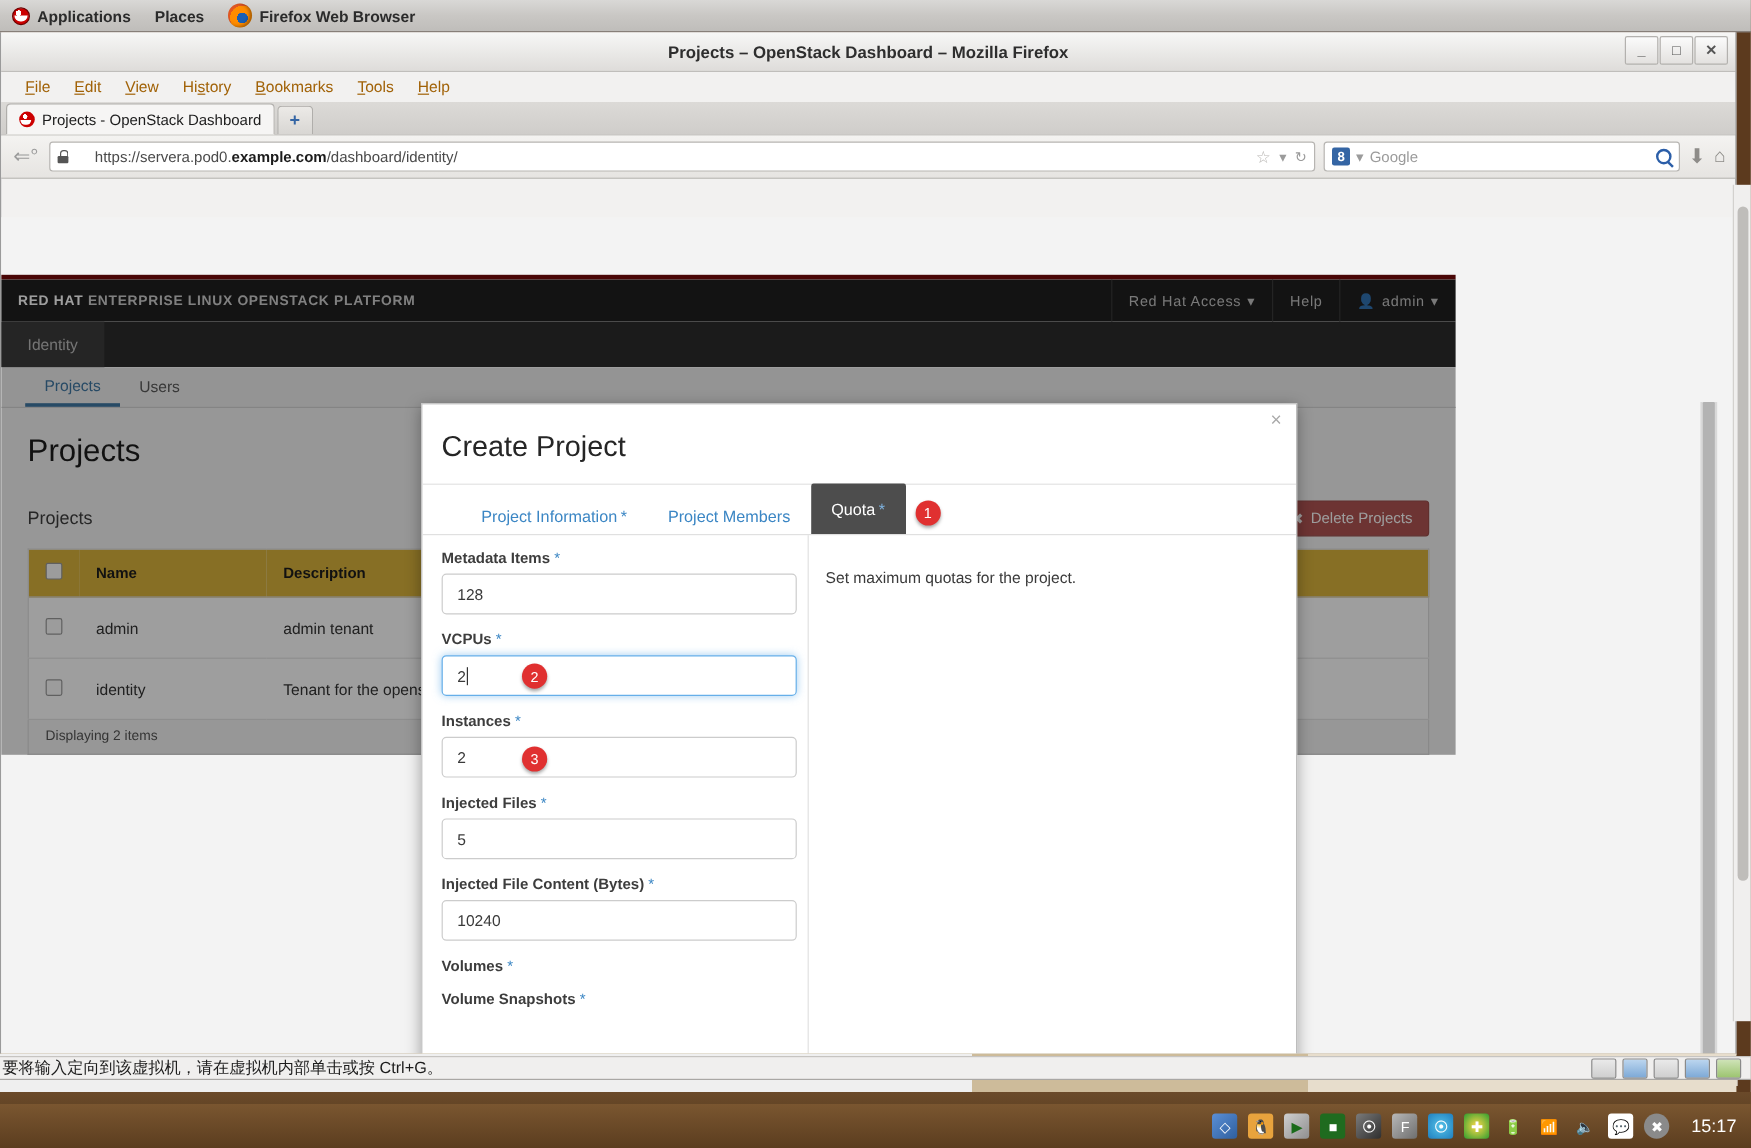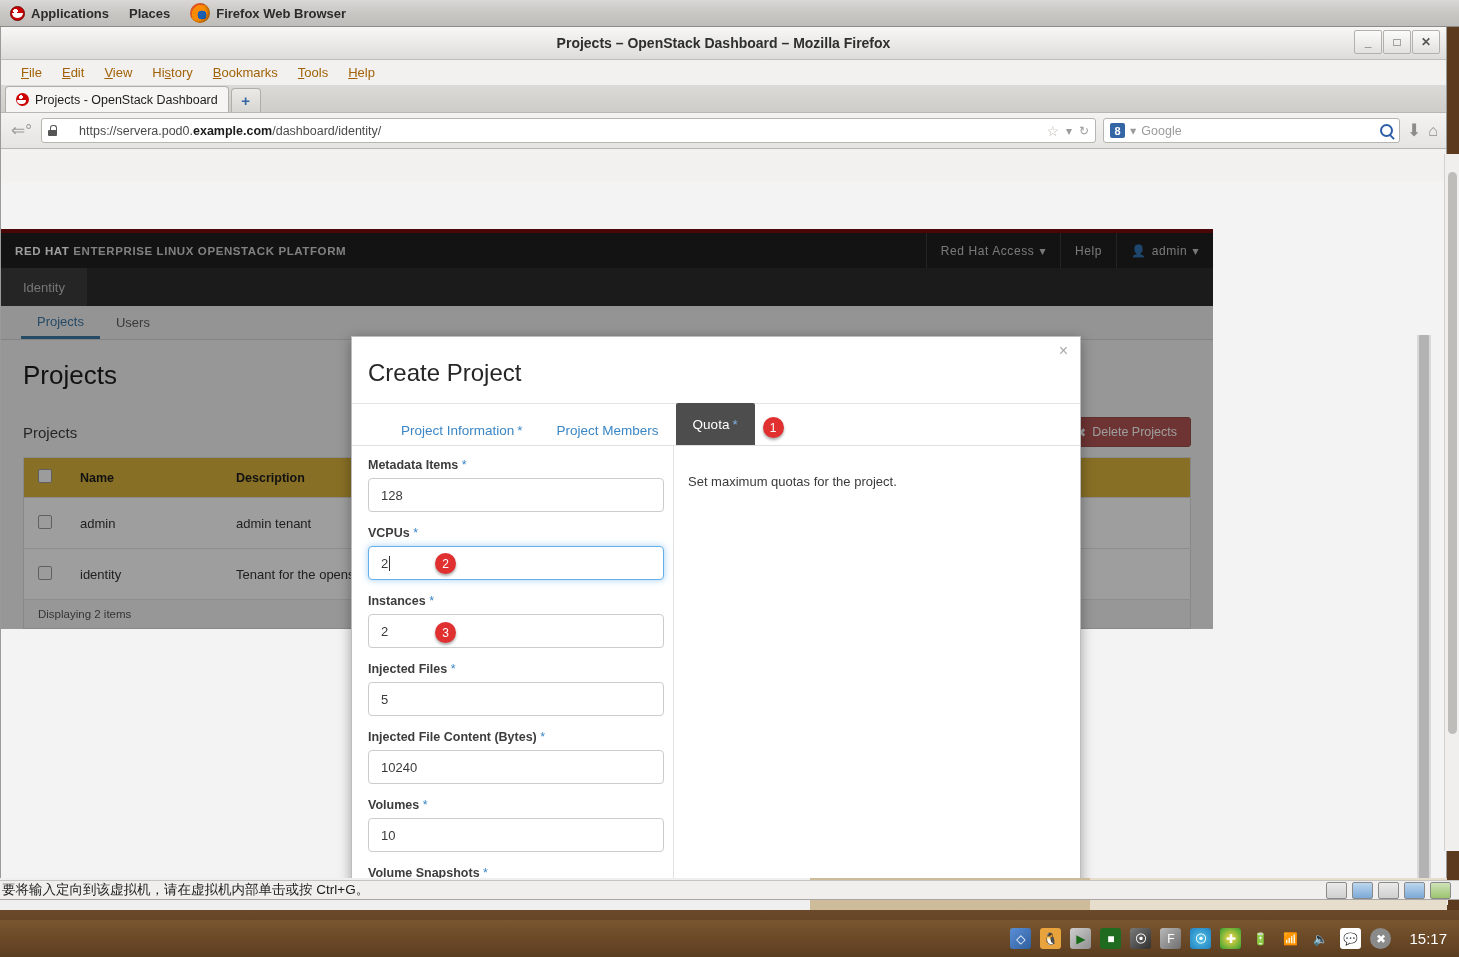--- a/index.html
+++ b/index.html
@@ -463,23 +463,20 @@
 
           <div class="fgroup">
             <div class="flabel"><span>Injected File Content (Bytes)</span> <span class="req">*</span></div>
             <div class="finput">
                 <span>10240</span>
               </div>
           </div>
 
           <div class="fgroup">
             <div class="flabel"><span>Volumes</span> <span class="req">*</span></div>
-            <div class="finput">
-                <span>10</span>
-              </div>
           </div>
 
           <div class="fgroup">
             <div class="flabel"><span>Volume Snapshots</span> <span class="req">*</span></div>
 
           </div>
 
         </div>
         <div id="modal-right">Set maximum quotas for the project.</div>
       </div>

